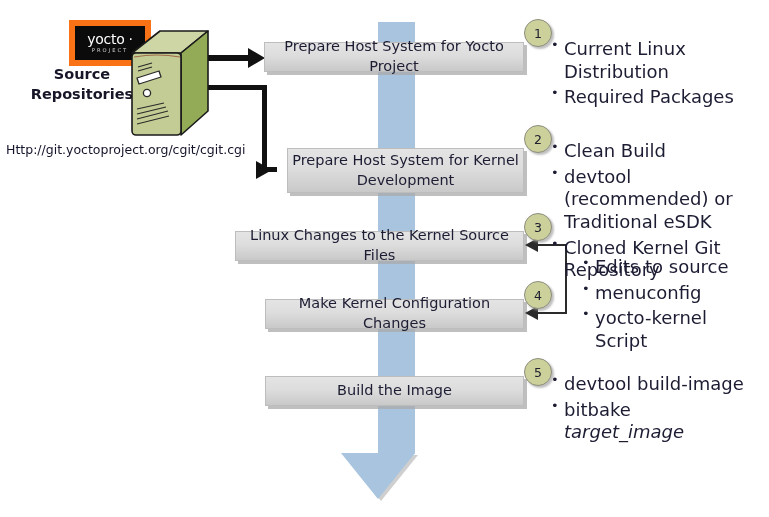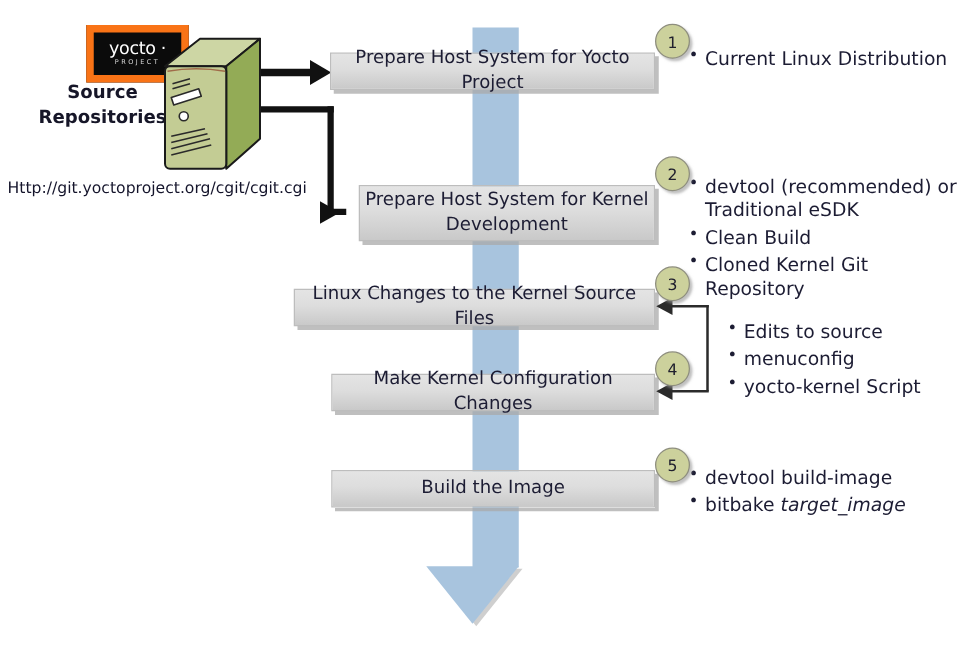--- a/index.html
+++ b/index.html
@@ -96,21 +96,21 @@
   #circle3 { left: 524px; top: 213px; }
   #circle4 { left: 524px; top: 281px; }
   #circle5 { left: 524px; top: 358px; }
 
   
   .bullets {
     position: absolute;
     list-style: none;
     margin: 0;
     padding: 0;
-    font-size: 15px;
+    font-size: 18px;
     color: #1c1c33;
     z-index: 4;
   }
   .bullets li {
     position: relative;
     padding-left: 13px;
     margin-bottom: 3px;
     line-height: 1.26;
     white-space: pre-line;
   }
@@ -306,26 +306,27 @@
   <div class="pbox" id="box5">Build the Image</div>
 
   <div class="step-circle" id="circle1">1</div>
   <div class="step-circle" id="circle2">2</div>
   <div class="step-circle" id="circle3">3</div>
   <div class="step-circle" id="circle4">4</div>
   <div class="step-circle" id="circle5">5</div>
 
   <ul class="bullets" id="bullets1">
     <li>Current Linux Distribution</li>
+    <li>Required Packages</li>
   </ul>
 
   <ul class="bullets" id="bullets2">
+    <li>Clean Build</li>
     <li>devtool (recommended) or
 Traditional eSDK</li>
-    <li>Clean Build</li>
     <li>Cloned Kernel Git Repository</li>
   </ul>
 
   <ul class="bullets" id="bullets34">
     <li>Edits to source</li>
     <li>menuconfig</li>
     <li>yocto-kernel Script</li>
   </ul>
 
   <ul class="bullets" id="bullets5">

